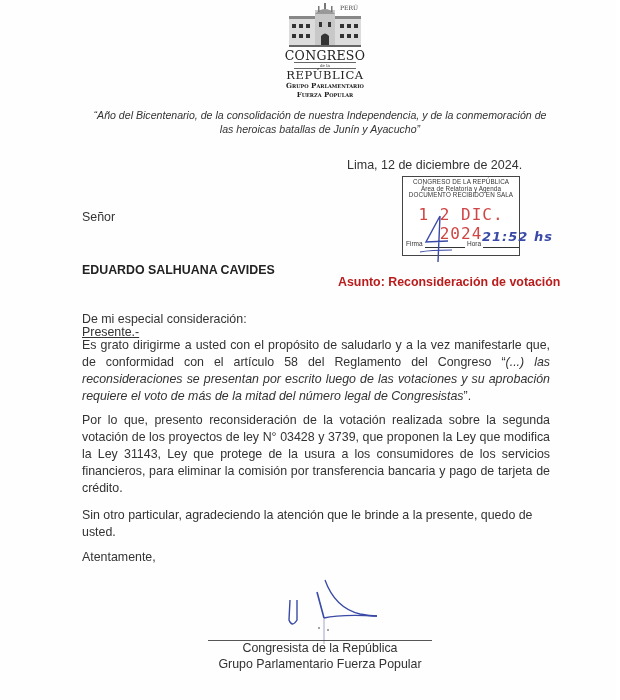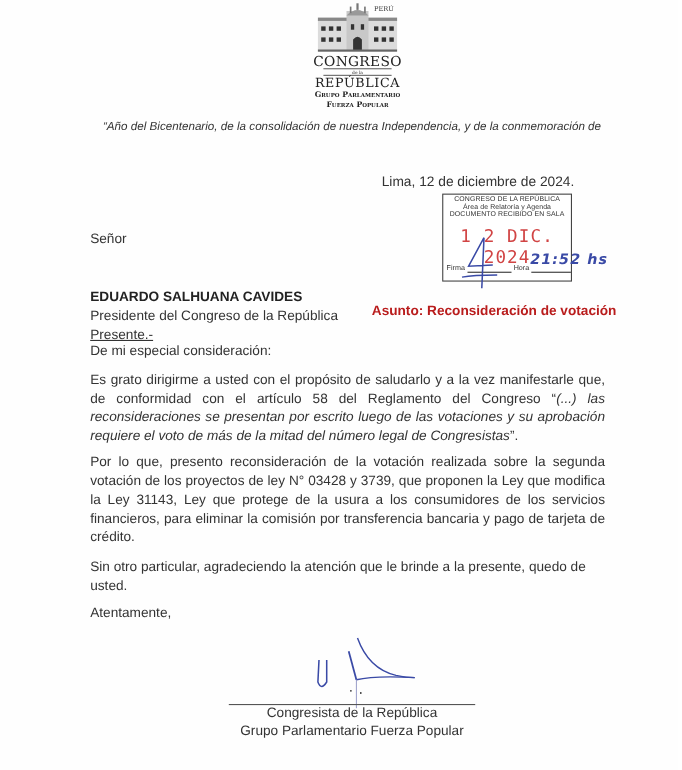--- a/index.html
+++ b/index.html
@@ -29,21 +29,21 @@
   .stamp .sdate { font-family: "DejaVu Sans Mono", monospace; color: #d14444; font-size: 16px; text-align: center; margin-top: 6px; letter-spacing: 1px; }
   .stamp .firma { position: absolute; left: 3px; top: 63px; font-family: "Liberation Sans", sans-serif; font-size: 6.5px; color: #333; }
   .stamp .firma-line { position: absolute; left: 22px; top: 70px; width: 40px; border-top: 1px solid #333; }
   .stamp .hora { position: absolute; left: 64px; top: 63px; font-family: "Liberation Sans", sans-serif; font-size: 6.5px; color: #333; }
   .stamp .hora-line { position: absolute; left: 80px; top: 70px; width: 36px; border-top: 1px solid #333; }
   .stamp-hw { position: absolute; left: 482px; top: 229px; font-family: "DejaVu Sans", sans-serif; font-size: 13px; color: #3a4aa6; letter-spacing: 1px; font-style: italic; font-weight: bold; }
   .stamp-sig { position: absolute; left: 418px; top: 214px; }
 
   .addr { position: absolute; left: 82px; top: 209px; font-family: "Liberation Sans", sans-serif; font-size: 12.4px; line-height: 17px; color: #333; }
   .addr .name { font-weight: bold; color: #222; margin-top: 36px; }
-  .addr .presente { text-decoration: underline; }
+  .addr .presente { text-decoration: underline; margin-top: 45px; }
 
   .asunto { position: absolute; left: 338px; top: 275px; font-family: "Liberation Sans", sans-serif; font-size: 12.4px; font-weight: bold; color: #b91c1c; }
 
   .body-text { position: absolute; left: 82px; width: 468px; font-family: "Liberation Sans", sans-serif; font-size: 12.4px; line-height: 17px; color: #333; }
   .p0 { top: 311px; }
   .p1 { top: 337px; text-align: justify; }
   .p2 { top: 412px; text-align: justify; }
   .p3 { top: 507px; }
   .p4 { top: 549px; }
   .p1 em { font-style: italic; }
@@ -89,20 +89,21 @@
     </svg>
     <div class="congreso">CONGRESO</div>
     <div class="dela">de la</div>
     <div class="republica">REPÚBLICA</div>
     <div class="grupo">Grupo Parlamentario</div>
     <div class="fuerza">Fuerza Popular</div>
   </div>
 
   <div class="motto">
     <div>“Año del Bicentenario, de la consolidación de nuestra Independencia, y de la conmemoración de</div>
+    <div>las heroicas batallas de Junín y Ayacucho”</div>
   </div>
 
   <div class="date">Lima, 12 de diciembre de 2024.</div>
 
   <div class="stamp">
     <div class="l1">CONGRESO DE LA REPÚBLICA</div>
     <div class="l2">Área de Relatoría y Agenda</div>
     <div class="l3">DOCUMENTO RECIBIDO EN SALA</div>
     <div class="sdate">1 2 DIC. 2024</div>
     <span class="firma">Firma</span>
@@ -112,21 +113,20 @@
   </div>
   <svg class="stamp-sig" width="40" height="50" viewBox="0 0 40 50">
     <path d="M22 2 L8 28 L30 27 M22 2 L20 48" stroke="#3a4aa6" stroke-width="1.4" fill="none"></path>
     <path d="M2 38 Q12 36 34 36" stroke="#3a4aa6" stroke-width="1.2" fill="none"></path>
   </svg>
   <div class="stamp-hw">21:52 hs</div>
 
   <div class="addr">
     <div>Señor</div>
     <div class="name">EDUARDO SALHUANA CAVIDES</div>
-    <div>Presidente del Congreso de la República</div>
     <div class="presente">Presente.-</div>
   </div>
 
   <div class="asunto">Asunto: Reconsideración de votación</div>
 
   <div class="body-text p0">De mi especial consideración:</div>
   <div class="body-text p1"><span>Es grato dirigirme a usted con el propósito de saludarlo y a la vez manifestarle que, de conformidad con el artículo 58 del Reglamento del Congreso “</span><em>(...) las reconsideraciones se presentan por escrito luego de las votaciones y su aprobación requiere el voto de más de la mitad del número legal de Congresistas</em><span>”.</span></div>
   <div class="body-text p2">Por lo que, presento reconsideración de la votación realizada sobre la segunda votación de los proyectos de ley N° 03428 y 3739, que proponen la Ley que modifica la Ley 31143, Ley que protege de la usura a los consumidores de los servicios financieros, para eliminar la comisión por transferencia bancaria y pago de tarjeta de crédito.</div>
   <div class="body-text p3">Sin otro particular, agradeciendo la atención que le brinde a la presente, quedo de usted.</div>
   <div class="body-text p4">Atentamente,</div>

